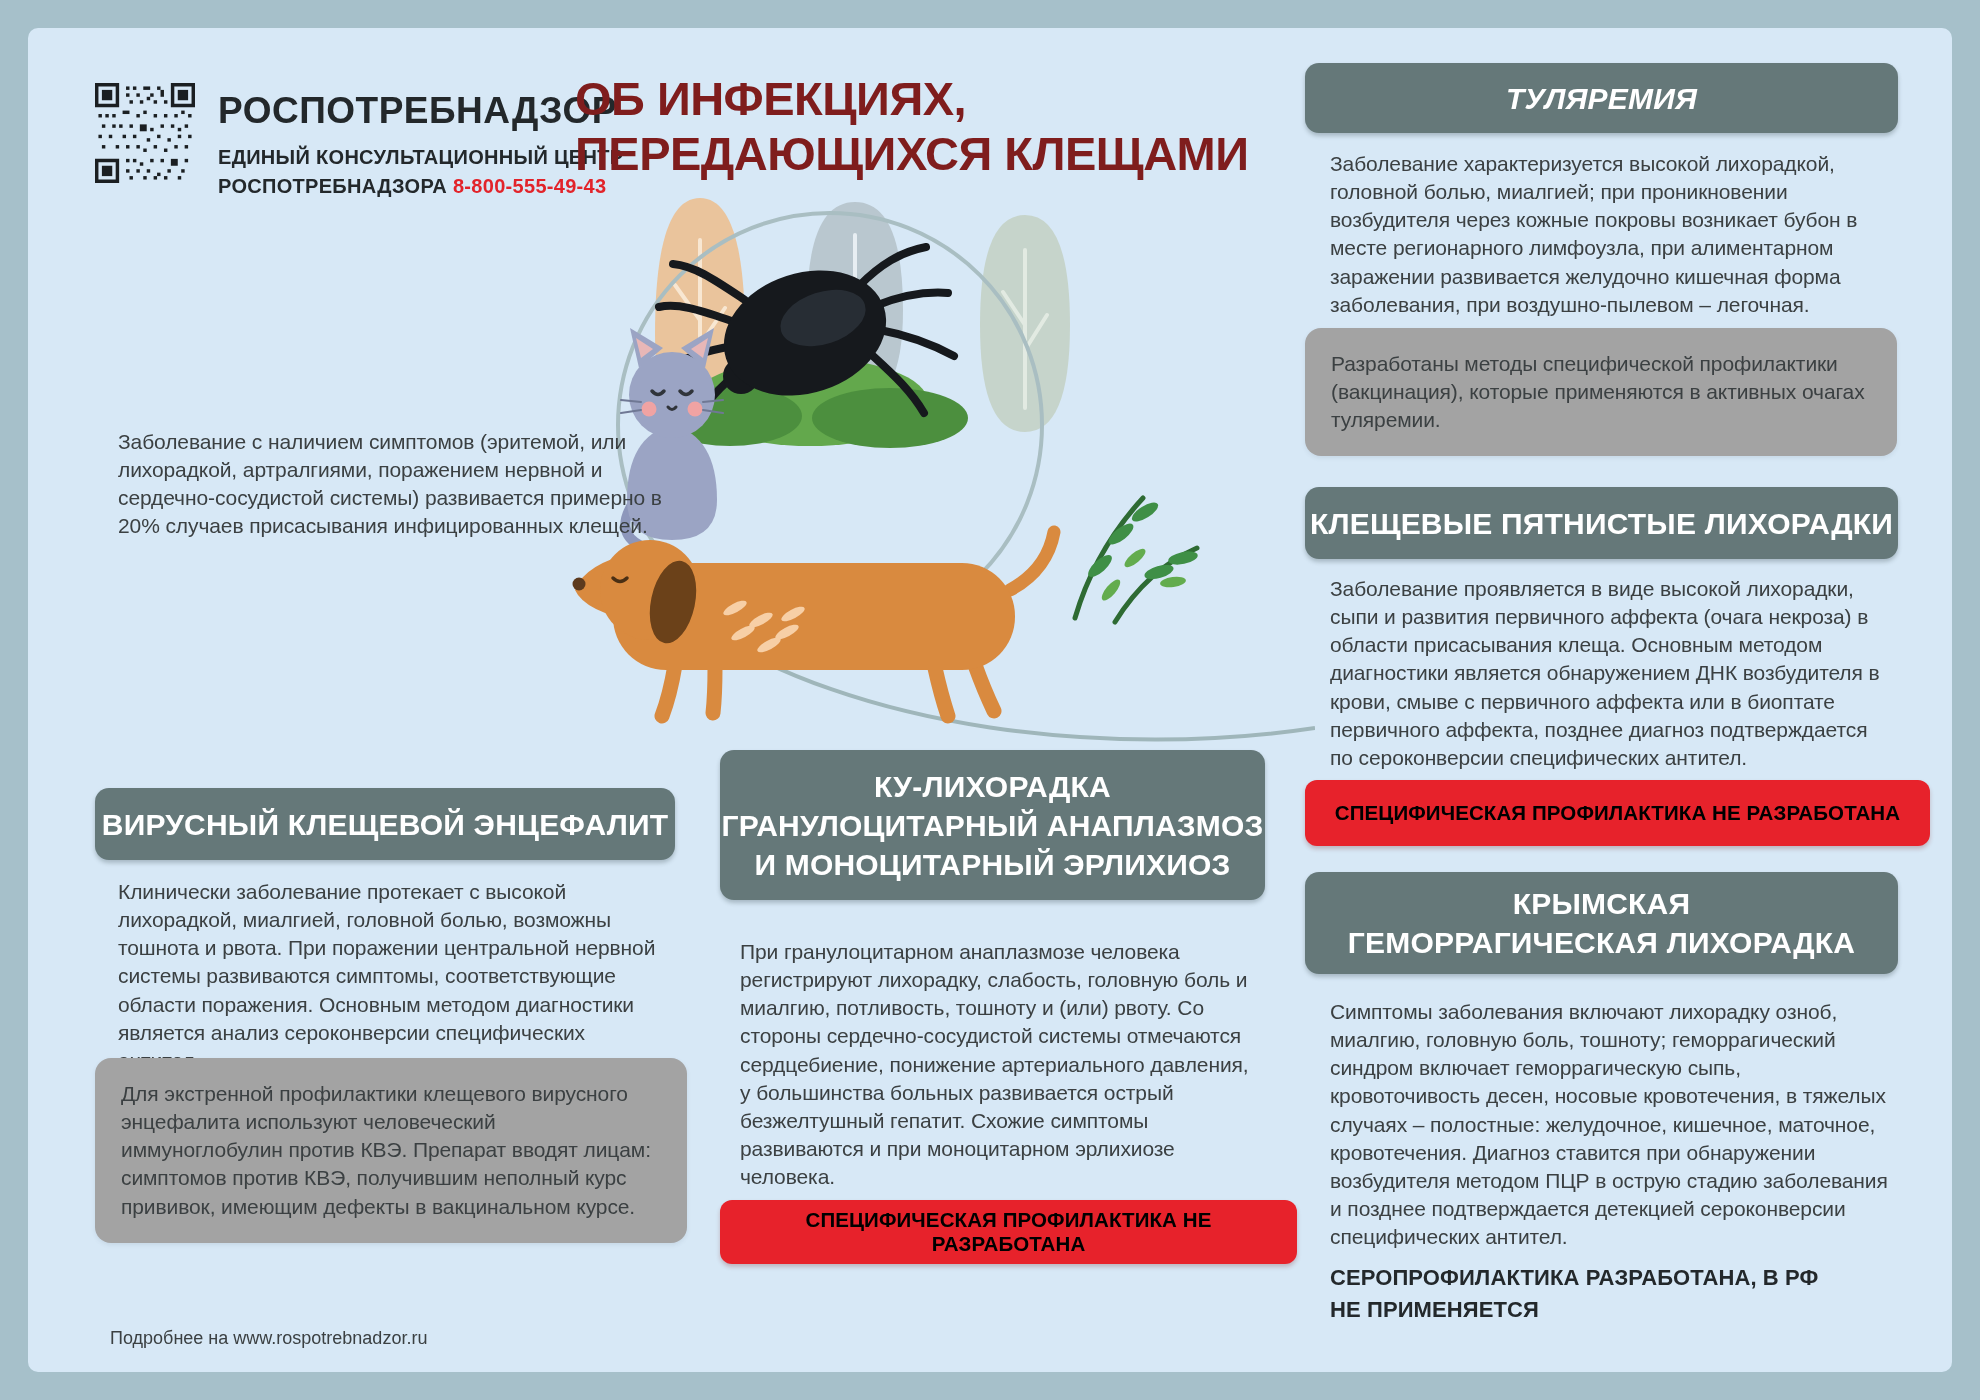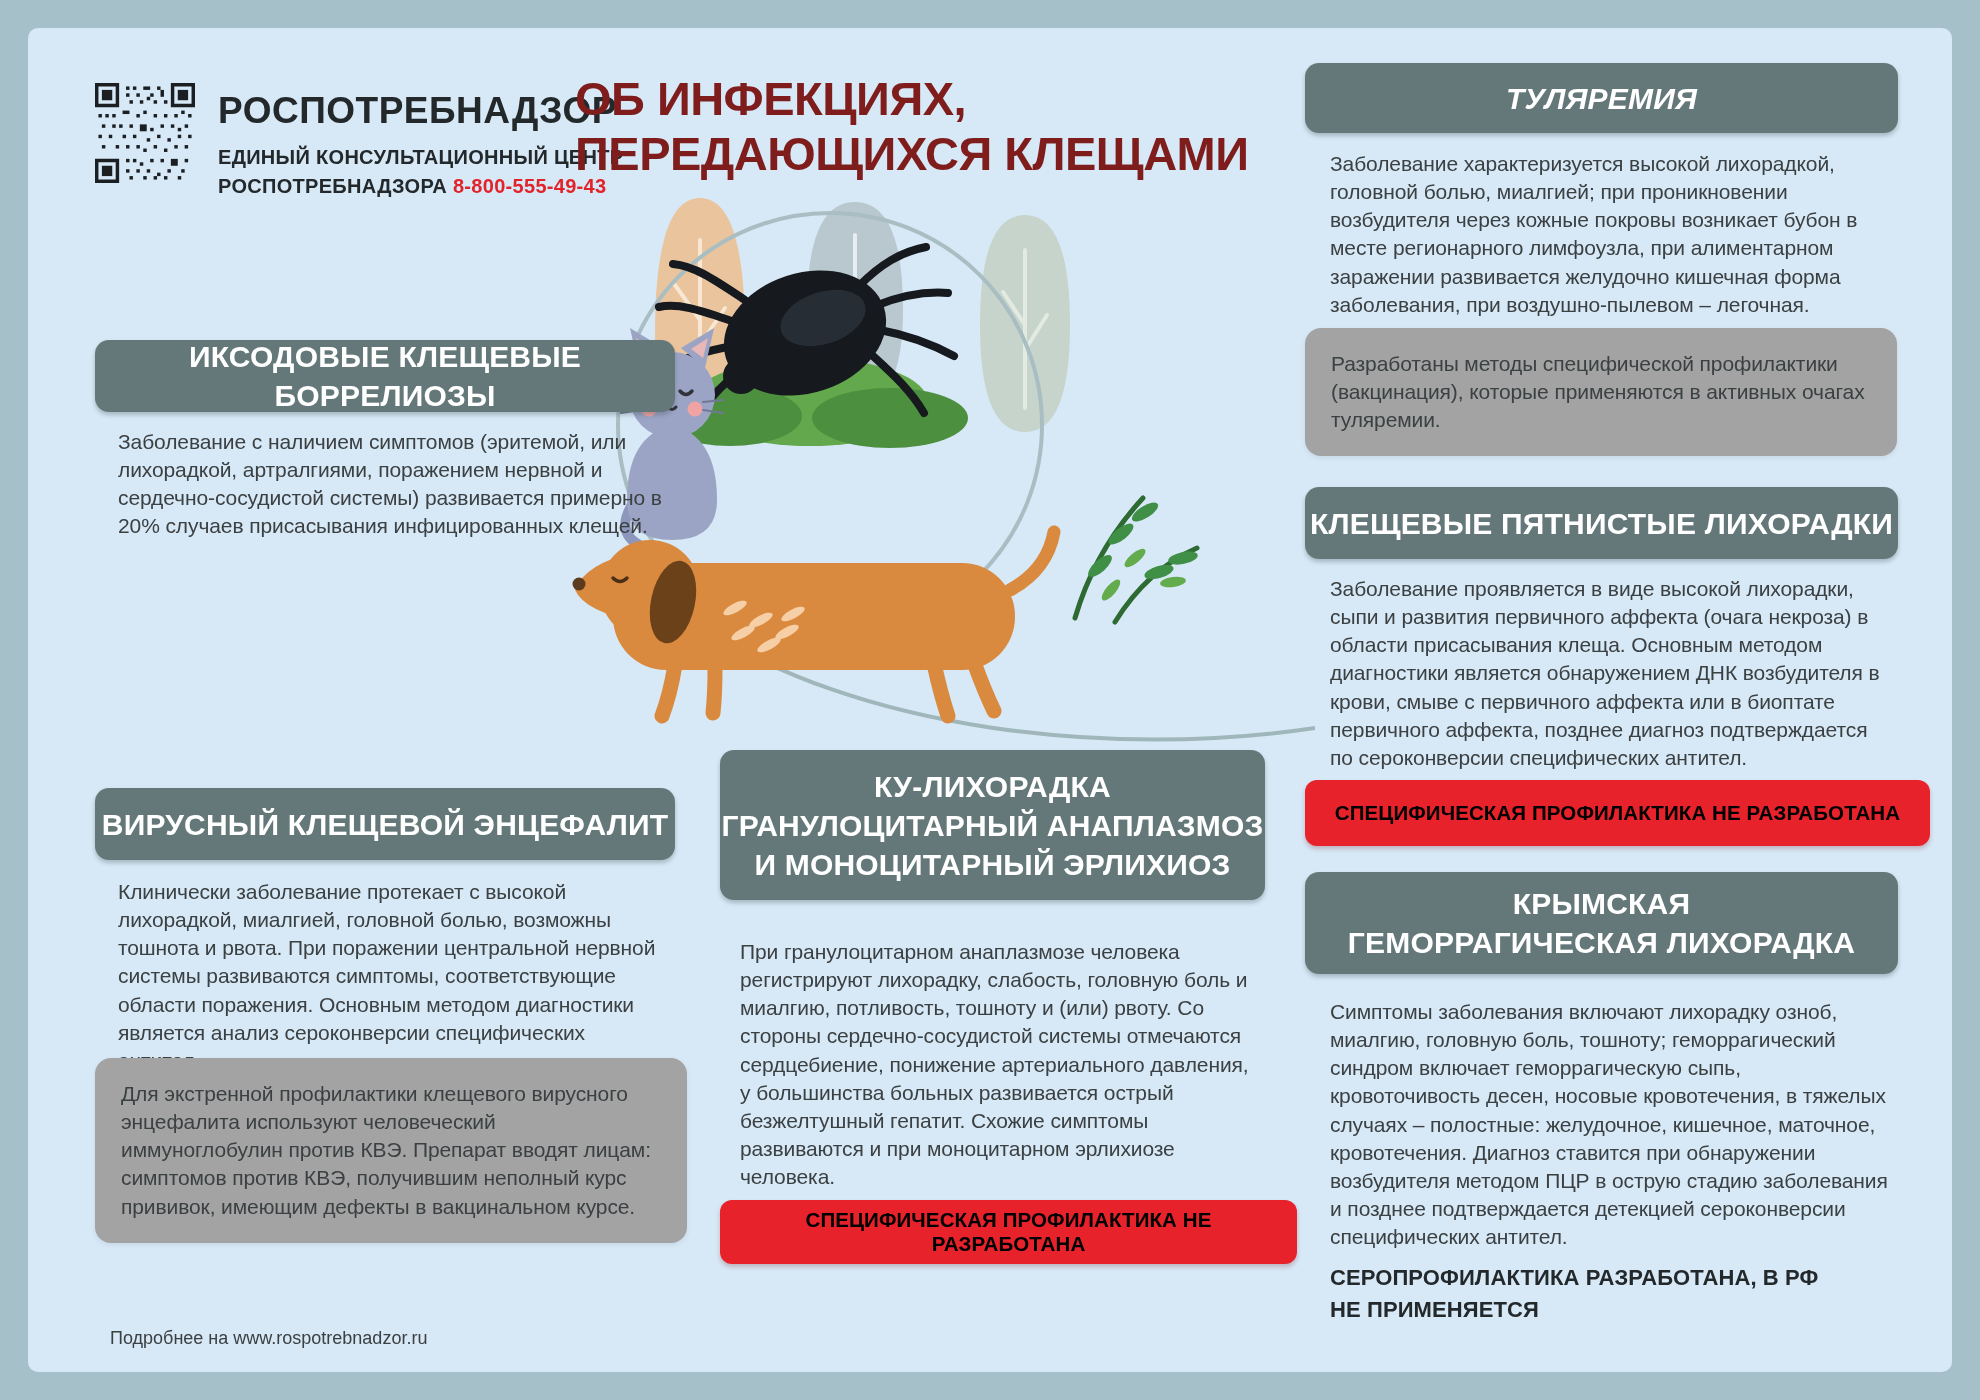--- a/index.html
+++ b/index.html
@@ -216,21 +216,20 @@
         <ellipse cx="180" cy="438" rx="13" ry="4.5" transform="rotate(-28 180 438)"></ellipse>
         <ellipse cx="206" cy="450" rx="13" ry="4.5" transform="rotate(-28 206 450)"></ellipse>
         <ellipse cx="232" cy="462" rx="13" ry="4.5" transform="rotate(-28 232 462)"></ellipse>
         <ellipse cx="188" cy="463" rx="13" ry="4.5" transform="rotate(-28 188 463)"></ellipse>
         <ellipse cx="214" cy="475" rx="13" ry="4.5" transform="rotate(-28 214 475)"></ellipse>
         <ellipse cx="238" cy="444" rx="13" ry="4.5" transform="rotate(-28 238 444)"></ellipse>
       </g>
     </g>
   </svg>
 
-  <div class="abs pill" style="left:95px; top:340px; width:580px; height:72px;">ИКСОДОВЫЕ КЛЕЩЕВЫЕ БОРРЕЛИОЗЫ</div>
   <div class="abs para" style="left:118px; top:428px; width:545px;">Заболевание с наличием симптомов (эритемой, или лихорадкой, артралгиями, поражением нервной и сердечно-сосудистой системы) развивается примерно в 20% случаев присасывания инфицированных клещей.</div>
 
   <div class="abs pill" style="left:95px; top:788px; width:580px; height:72px;">ВИРУСНЫЙ КЛЕЩЕВОЙ ЭНЦЕФАЛИТ</div>
   <div class="abs para" style="left:118px; top:878px; width:545px;">Клинически заболевание протекает с высокой лихорадкой, миалгией, головной болью, возможны тошнота и рвота. При поражении центральной нервной системы развиваются симптомы, соответствующие области поражения. Основным методом диагностики является анализ сероконверсии специфических антител.</div>
   <div class="abs card" style="left:95px; top:1058px; width:540px;">
     <div class="para">Для экстренной профилактики клещевого вирусного энцефалита используют человеческий иммуноглобулин против КВЭ. Препарат вводят лицам: симптомов против КВЭ, получившим неполный курс прививок, имеющим дефекты в вакцинальном курсе.</div>
   </div>
 
   <div class="abs pill" style="left:720px; top:750px; width:545px; height:150px;">
     <div>КУ-ЛИХОРАДКА</div>

